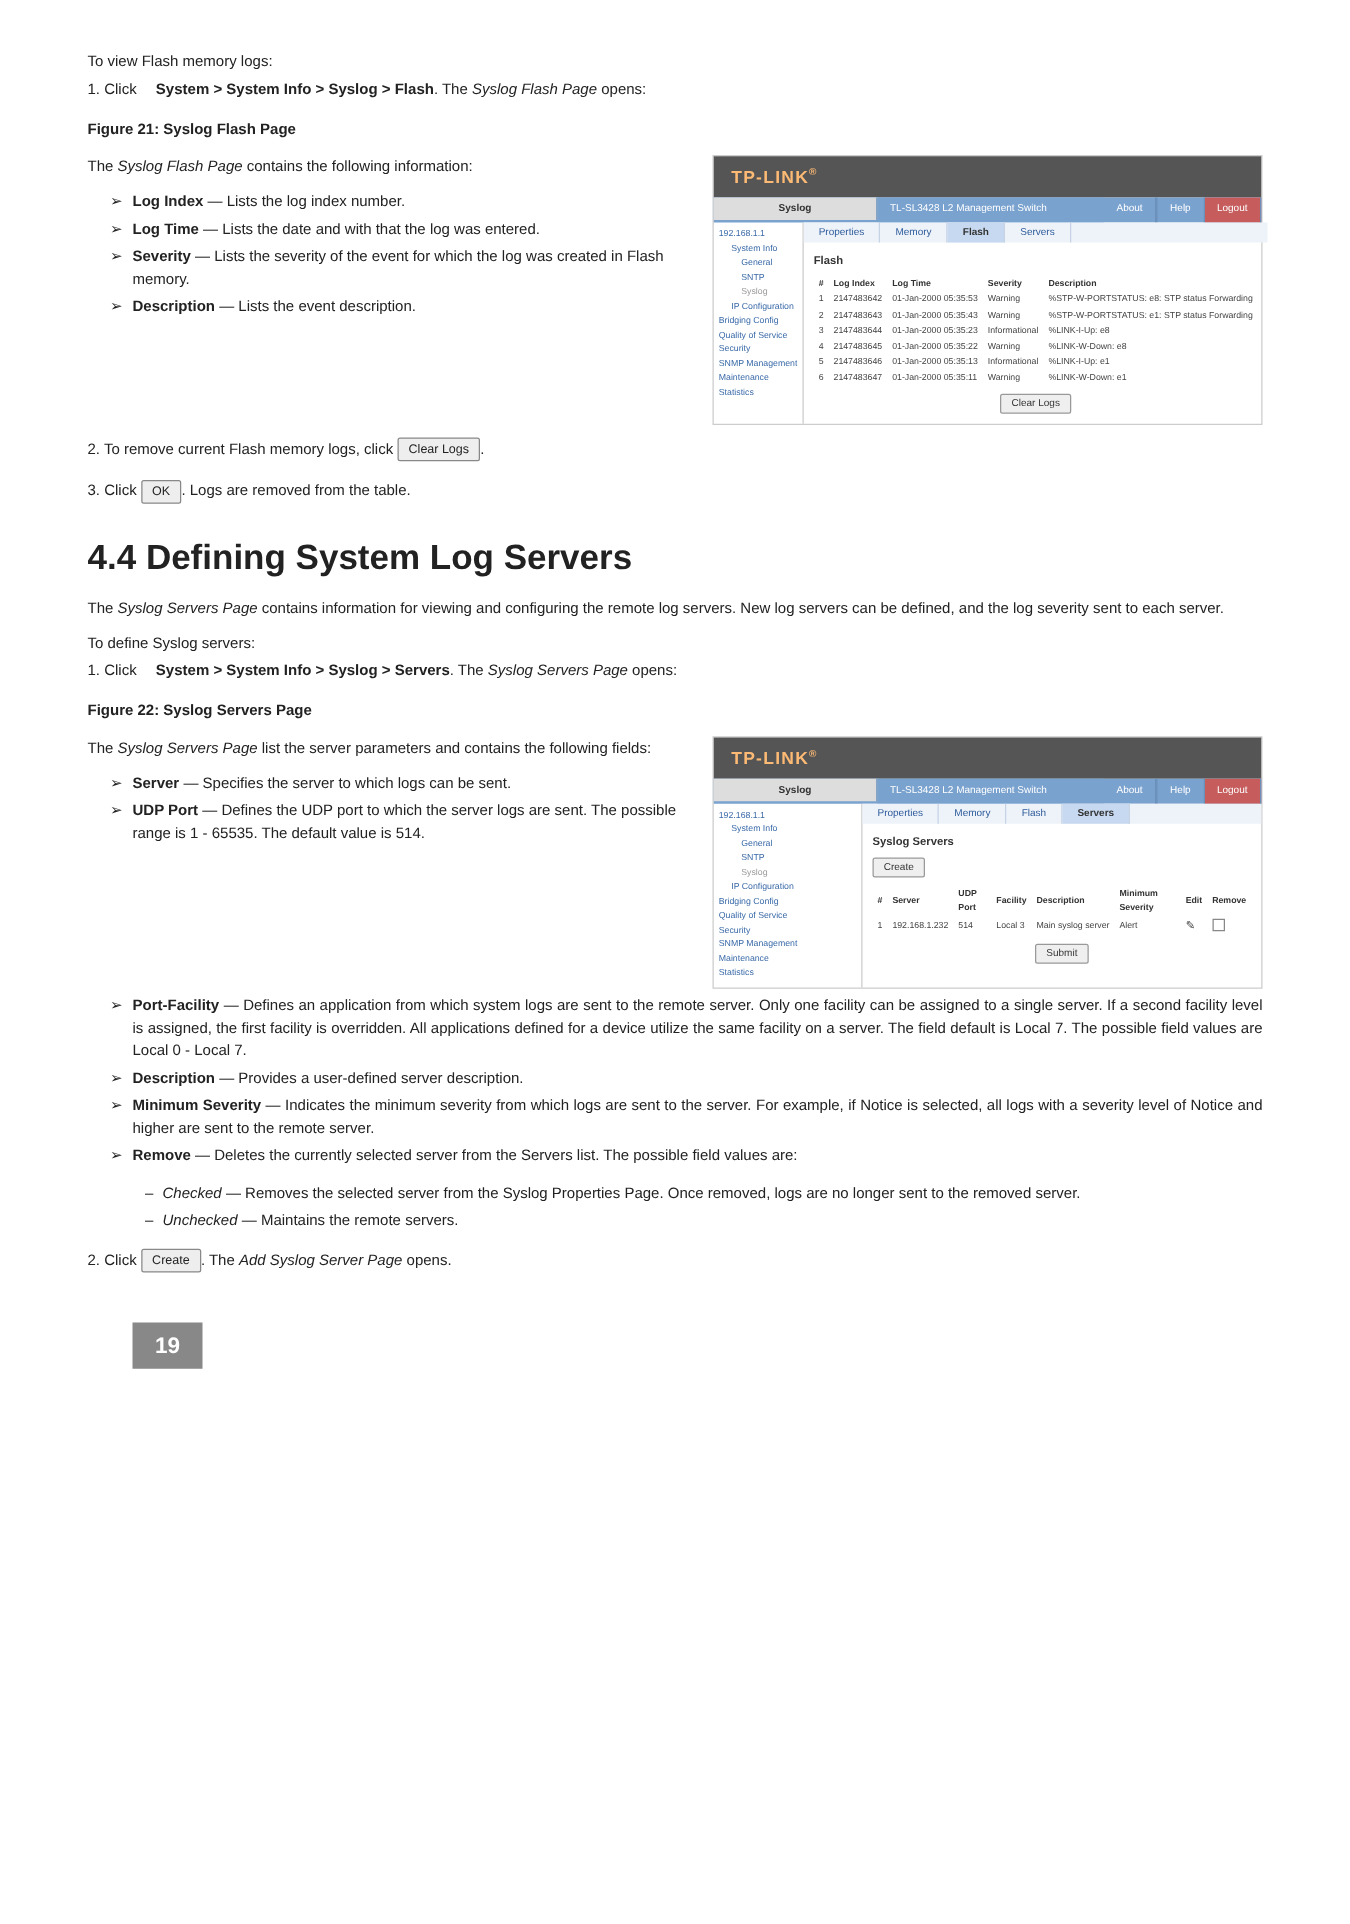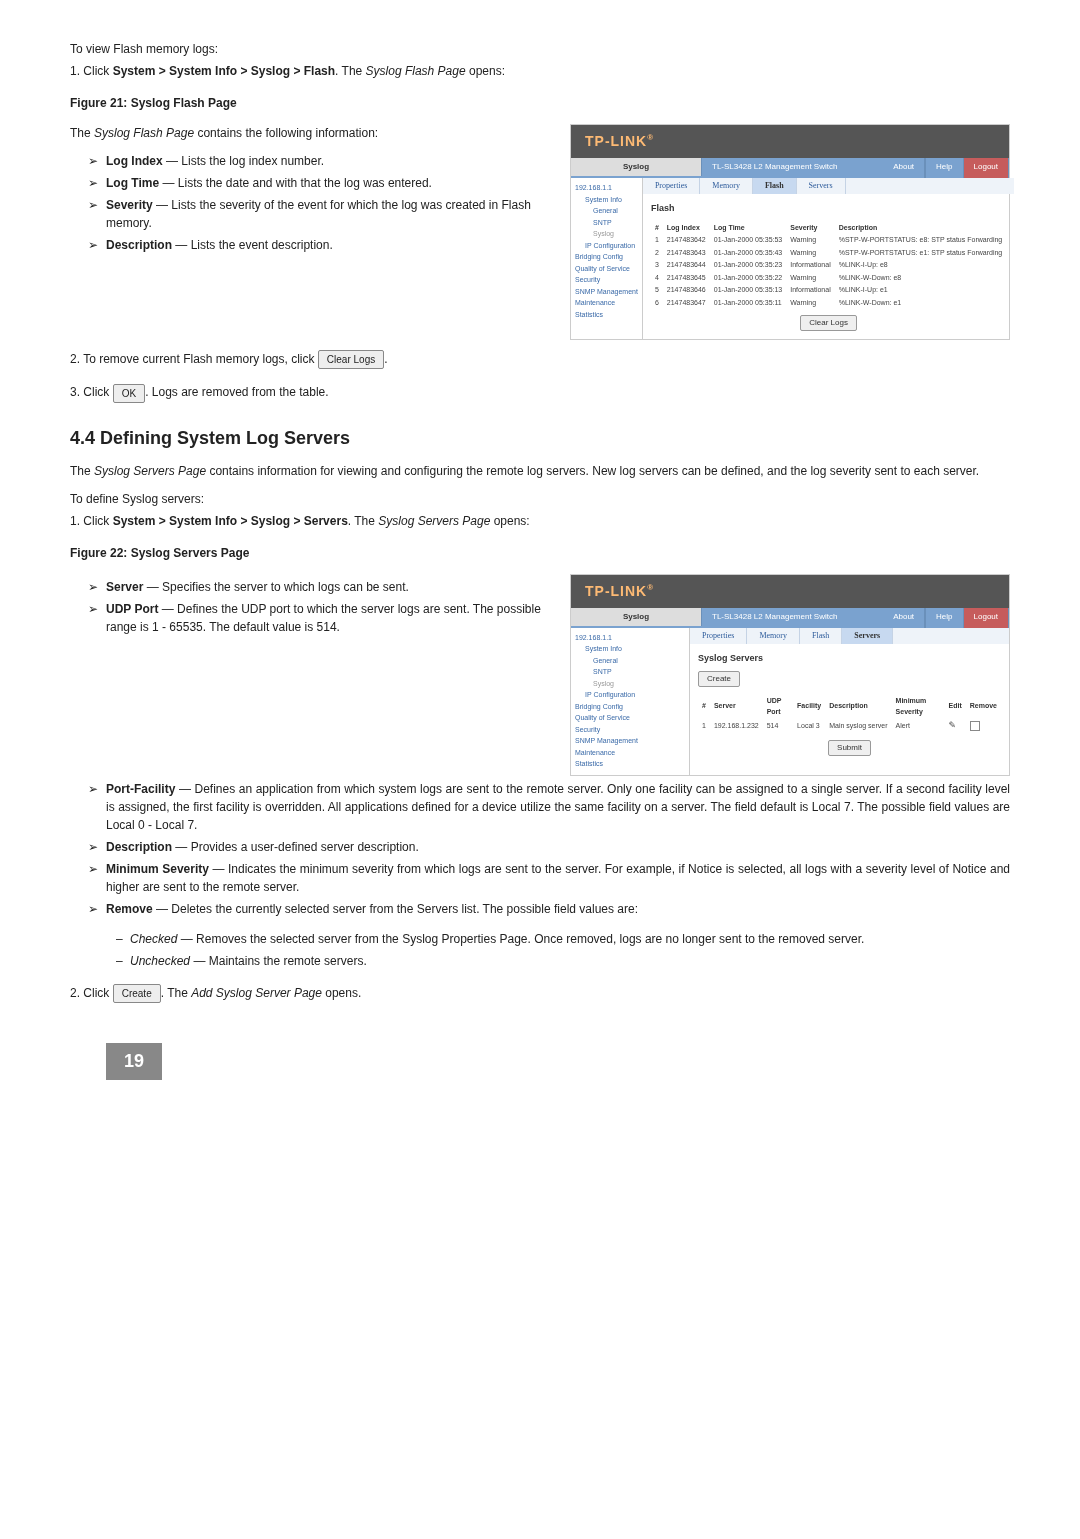--- a/index.html
+++ b/index.html
@@ -6,39 +6,39 @@
     font-family: Arial, Helvetica, sans-serif;
     font-size: 12px;
     color: #222;
     margin: 0;
     padding: 40px 70px 60px 70px;
     width: 940px;
     line-height: 1.5;
   }
   .intro { margin-bottom: 4px; }
   .step { margin: 2px 0 14px 0; }
-  .step b { font-weight: bold; }
+  .step b { font-weight: bold; margin-left: 12px; }
   i { font-style: italic; }
   .fig-title { font-weight: bold; margin: 14px 0 12px 0; }
   .bullet-list { list-style: none; padding-left: 18px; margin-top: 0; }
   .bullet-list li { margin: 4px 0; position: relative; padding-left: 18px; }
   .bullet-list li::before { content: "➢"; position: absolute; left: 0; top: 0; }
   .sub-list { list-style: none; padding-left: 46px; margin-top: 0; }
   .sub-list li { margin: 4px 0; position: relative; padding-left: 14px; }
   .sub-list li::before { content: "–"; position: absolute; left: 0; top: 0; }
   .btn {
     display: inline-block;
     border: 1px solid #888;
     background: #eee;
     padding: 1px 8px;
     font-size: 10px;
     vertical-align: middle;
     border-radius: 2px;
   }
-  h2.section-hdr { font-size: 18px; font-weight: bold; margin: 22px 0 10px 0; }
+  h2.section-hdr { font-size: 28px; font-weight: bold; margin: 22px 0 10px 0; }
   .para { margin: 0 0 10px 0; text-align: justify; }
 
   
   .row { display: flex; gap: 8px; align-items: flex-start; }
   .row .left { flex: 1 1 0; }
   .row .right { width: 440px; flex: 0 0 440px; }
 
   
   .shot {
     border: 1px solid #ccc;
@@ -65,21 +65,21 @@
   }
   .shot-nav div { margin: 1px 0; white-space: nowrap; overflow: hidden; text-overflow: clip; }
   .nav-title { background: #ddd; color: #333; font-weight: bold; text-align: center; padding: 2px 0; margin-bottom: 2px;}
   .nav-sub { padding-left: 10px; }
   .shot-main { flex: 1; }
   .tabbar { display: flex; background: #7aa2cf; color: #fff; font-size: 8px; align-items:stretch; }
   .tabbar > span { padding: 3px 10px; border-right: 1px solid #6a90ba; }
   .tabbar .help { margin-left: auto; border-left: 1px solid #6a90ba; border-right: 1px solid #6a90ba;}
   .tabbar .logout { background: #c65c5c; }
   .tabbar .subtitle { flex: 1; border-right: none; background:#7aa2cf; }
-  .tabrow2 { display: flex; background: #eef3f9; font-size: 8px; font-family: Liberation Serif, serif; }
+  .tabrow2 { display: flex; background: #eef3f9; font-size: 8px; }
   .tabrow2 > span { padding: 2px 12px; border-right: 1px solid #c5d3e5; color: #2d5b9b; }
   .tabrow2 .active { background: #c7d9f0; font-weight: bold; color:#333;}
   .content { padding: 8px; }
   .content h4 { font-size: 9px; font-weight: bold; margin: 0 0 6px 0; }
   table.mini { border-collapse: collapse; width: 100%; font-size: 7px; }
   table.mini th { text-align: left; color: #333; font-weight: bold; padding: 1px 4px; }
   table.mini td { padding: 1px 4px; color: #444; white-space: nowrap; }
   .centerbtn { text-align: center; margin-top: 6px; }
   .minibtn { border: 1px solid #999; background: #efefef; padding: 1px 8px; font-size: 8px; border-radius: 2px; display:inline-block;}
   .pencil { color: #5a7fb2; font-size: 9px; }
@@ -236,20 +236,23 @@
 
 <div class="intro">To define Syslog servers:</div>
 <div class="step">
   <span>1.  Click </span><b>System &gt; System Info &gt; Syslog &gt; Servers</b><span>. The </span><i>Syslog Servers Page</i><span> opens:</span>
 </div>
 
 <div class="fig-title">Figure 22: Syslog Servers Page</div>
 
 <div class="row">
   <div class="left">
+    <div class="para">
+      <span>The </span><i>Syslog Servers Page</i><span> list the server parameters and contains the following fields:</span>
+    </div>
     <ul class="bullet-list">
       <li><b>Server</b><span> — Specifies the server to which logs can be sent.</span></li>
       <li><b>UDP Port</b><span> — Defines the UDP port to which the server logs are sent. The possible range is 1 - 65535. The default value is 514.</span></li>
     </ul>
   </div>
   <div class="right">
 
     <div class="shot">
       <div class="shot-header"><span>TP-LINK</span><sup style="font-size:8px">®</sup></div>
       <div class="tabbar">

